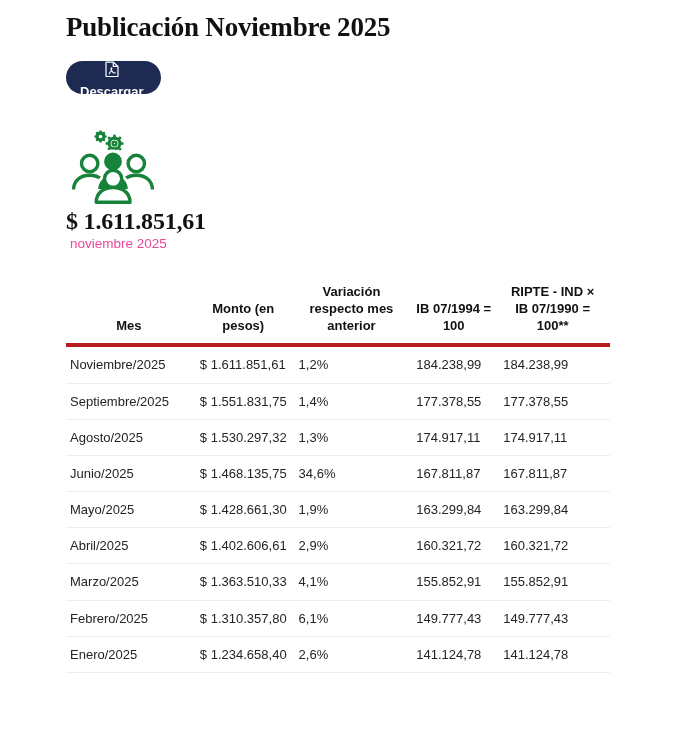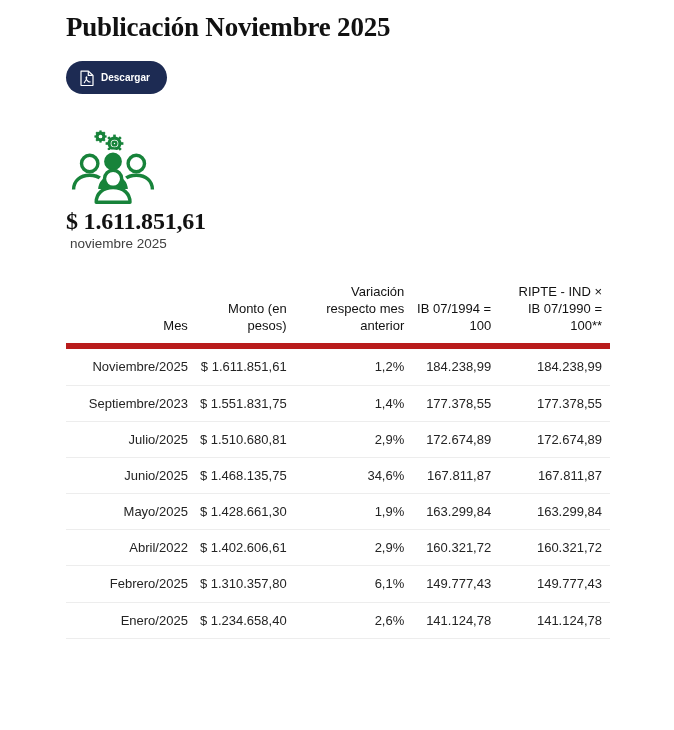--- a/index.html
+++ b/index.html
@@ -46,24 +46,25 @@
     height: 33px;
     display: inline-flex;
     align-items: center;
     gap: 7px;
     padding: 0 17px 0 14px;
     background: #1d2b53;
     border: none;
     border-radius: 17px;
     color: #ffffff;
     font-family: "Liberation Sans", sans-serif;
-    font-size: 10px;
+    font-size: 13px;
     font-weight: 600;
     cursor: pointer;
     white-space: nowrap;
+    flex-direction: column;
   }
   .download-btn .pdf-icon { display: block; width: 14px; height: 16px; flex: 0 0 auto; }
 
   
   .hero-icon {
     position: absolute;
     left: 70px;
     top: 128px;
     width: 86px;
     height: 76px;
@@ -81,50 +82,50 @@
     color: #111111;
     letter-spacing: -0.2px;
     white-space: nowrap;
   }
   .amount-period {
     position: absolute;
     left: 70px;
     top: 236px;
     font-size: 13.5px;
     font-weight: 400;
-    color: #404040;
+    color: #ec4899;
     white-space: nowrap;
   }
 
   
   .table-wrap {
     position: absolute;
     left: 66px;
     top: 283px;
     width: 544px;
   }
   table.data-table {
     width: 544px;
     border-collapse: collapse;
     font-size: 13px;
     color: #222222;
   }
   table.data-table thead th {
-    text-align: right;
+    text-align: center;
     vertical-align: bottom;
-    font-weight: 400;
+    font-weight: 700;
     font-size: 13px;
     line-height: 1.32;
     color: #111111;
     padding: 0 8px 9px 4px;
     border: none;
-    border-bottom: 6px solid #b91c1c;
+    border-bottom: 4px solid #b91c1c;
   }
   table.data-table tbody td {
-    text-align: right;
+    text-align: left;
     vertical-align: top;
     font-weight: 400;
     font-size: 13px;
     line-height: 1.32;
     color: #242424;
     padding: 9px 8px 9px 4px;
     border-bottom: 1px solid #ededed;
     white-space: nowrap;
   }
   table.data-table tbody tr:last-child td { border-bottom: 1px solid #ededed; }
@@ -232,53 +233,60 @@
       </thead>
       <tbody id="table-body">
           <tr>
             <td>Noviembre/2025</td>
             <td>$ 1.611.851,61</td>
             <td>1,2%</td>
             <td>184.238,99</td>
             <td>184.238,99</td>
           </tr>
           <tr>
-            <td>Septiembre/2023</td>
+            <td>Septiembre/2025</td>
             <td>$ 1.551.831,75</td>
             <td>1,4%</td>
             <td>177.378,55</td>
             <td>177.378,55</td>
           </tr>
           <tr>
-            <td>Julio/2025</td>
-            <td>$ 1.510.680,81</td>
-            <td>2,9%</td>
-            <td>172.674,89</td>
-            <td>172.674,89</td>
+            <td>Agosto/2025</td>
+            <td>$ 1.530.297,32</td>
+            <td>1,3%</td>
+            <td>174.917,11</td>
+            <td>174.917,11</td>
           </tr>
           <tr>
             <td>Junio/2025</td>
             <td>$ 1.468.135,75</td>
             <td>34,6%</td>
             <td>167.811,87</td>
             <td>167.811,87</td>
           </tr>
           <tr>
             <td>Mayo/2025</td>
             <td>$ 1.428.661,30</td>
             <td>1,9%</td>
             <td>163.299,84</td>
             <td>163.299,84</td>
           </tr>
           <tr>
-            <td>Abril/2022</td>
+            <td>Abril/2025</td>
             <td>$ 1.402.606,61</td>
             <td>2,9%</td>
             <td>160.321,72</td>
             <td>160.321,72</td>
+          </tr>
+          <tr>
+            <td>Marzo/2025</td>
+            <td>$ 1.363.510,33</td>
+            <td>4,1%</td>
+            <td>155.852,91</td>
+            <td>155.852,91</td>
           </tr>
           <tr>
             <td>Febrero/2025</td>
             <td>$ 1.310.357,80</td>
             <td>6,1%</td>
             <td>149.777,43</td>
             <td>149.777,43</td>
           </tr>
           <tr>
             <td>Enero/2025</td>

